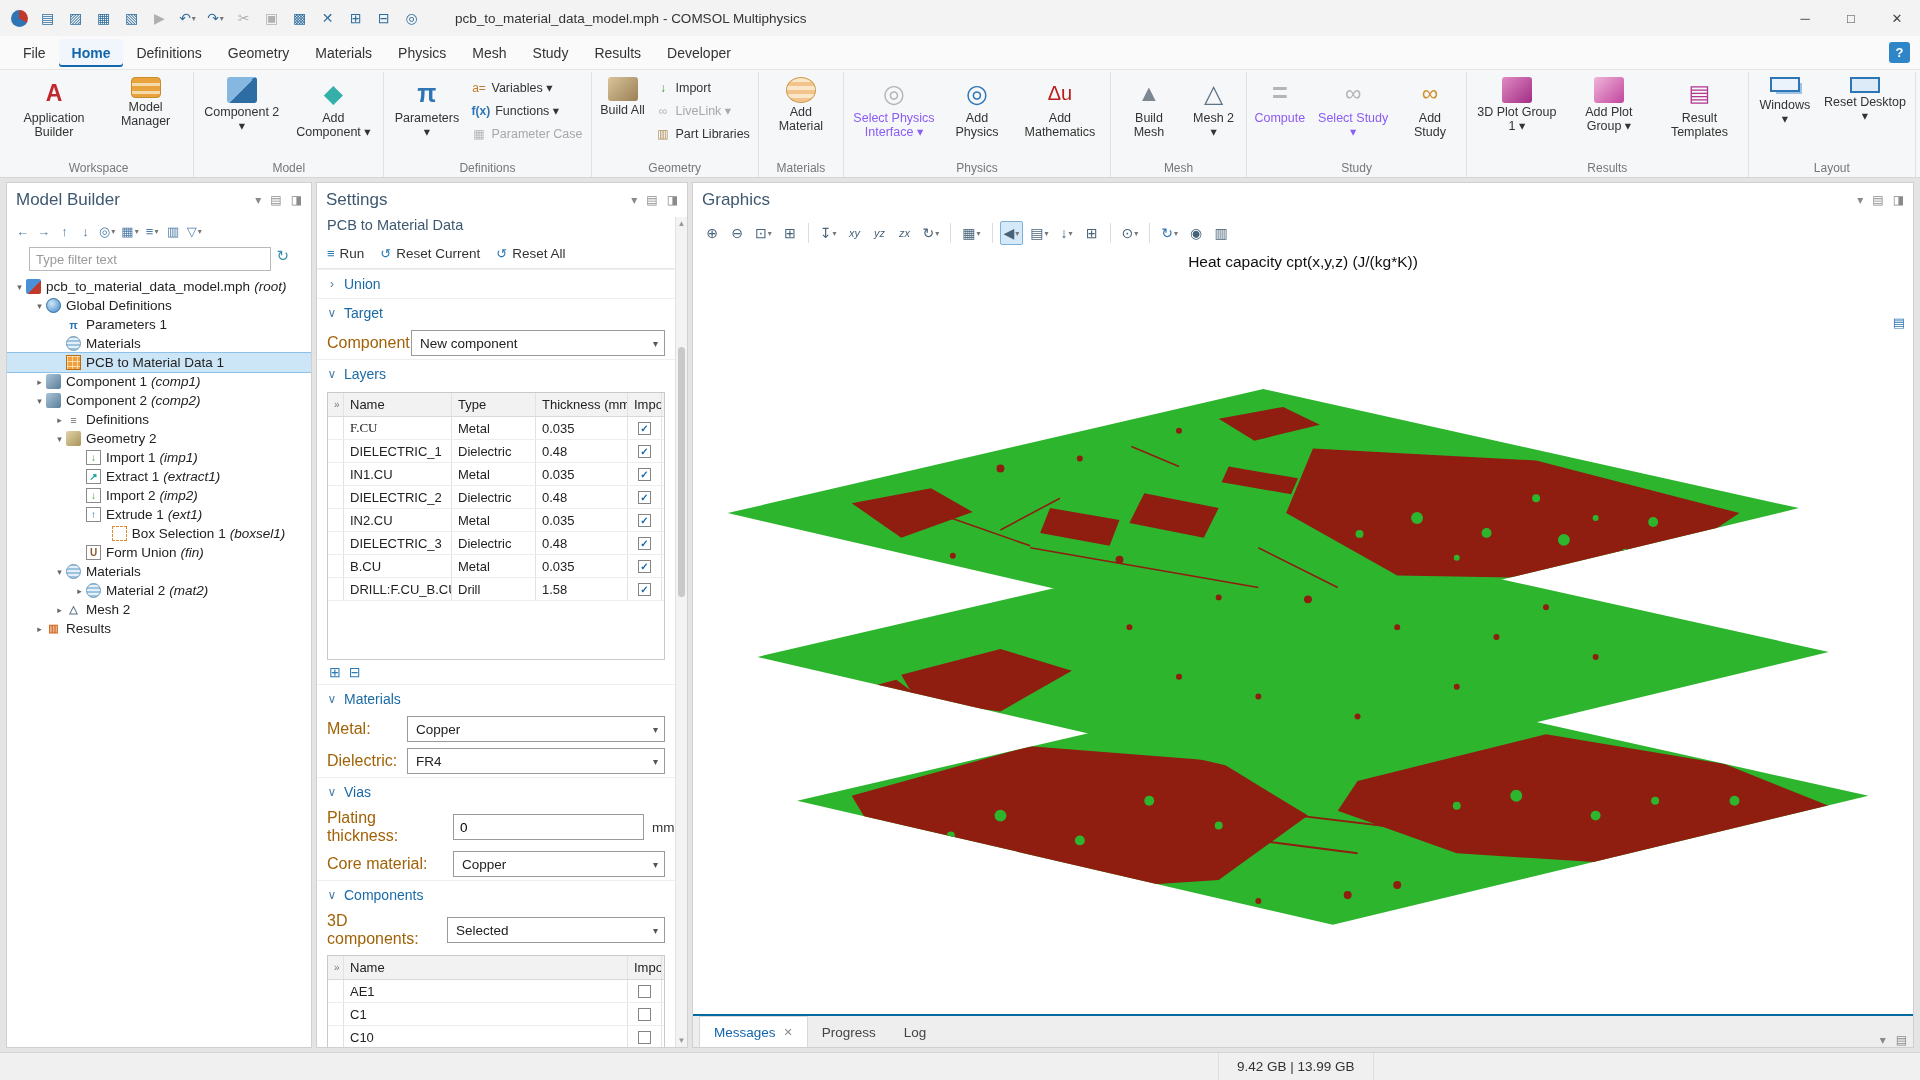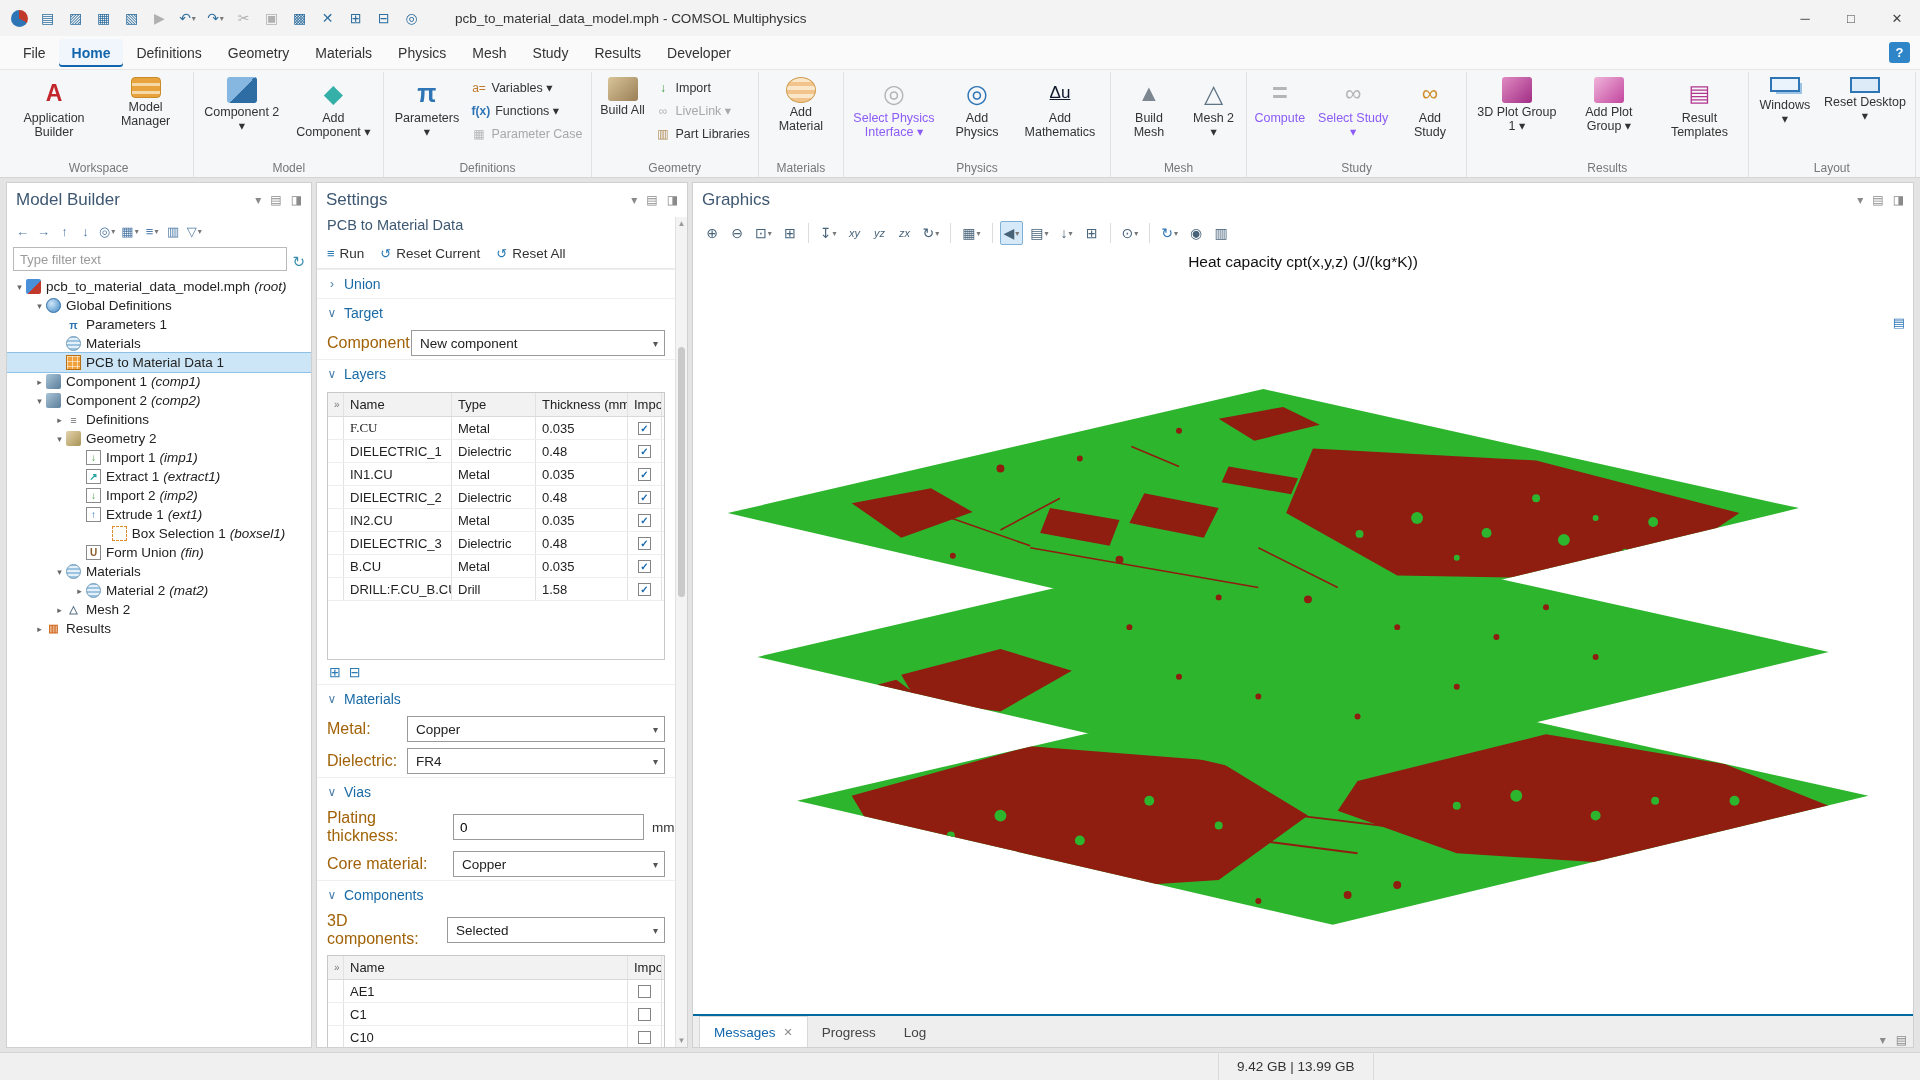--- a/index.html
+++ b/index.html
@@ -54,21 +54,21 @@
 .mb{width:306px}
 .settingsp{width:372px;position:relative}
 .graphicsp{flex:1;position:relative}
 .phead{height:34px;display:flex;align-items:center;padding:0 9px;flex:0 0 auto}
 .ptitle{font-size:17px;font-weight:normal;color:#3e5871}
 .picons{margin-left:auto;display:flex;gap:9px;color:#8a8a8a;font-size:12px}
 
 
 .mbtb{height:28px;display:flex;align-items:center;padding:0 6px;gap:2px;flex:0 0 auto}
 .tbtn{height:22px;min-width:19px;display:flex;align-items:center;justify-content:center;font-size:13px;color:#4d7aa6;padding:0 2px}
-.filter-row{display:flex;align-items:flex-end;padding:2px 6px 4px;gap:5px}
+.filter-row{display:flex;align-items:flex-start;padding:2px 22px 4px;gap:5px}
 .filter-input{flex:1;height:24px;border:1px solid #b9b9b9;padding:0 6px;font-size:13px;color:#333;font-family:inherit;background:#fff}
 .filter-input::placeholder{color:#9a9a9a}
 .refresh{color:#3a8fb0;font-size:15px}
 .tree{flex:1;overflow:hidden;padding-top:2px}
 .tree-row{display:flex;align-items:center;height:19px;font-size:13.5px;white-space:nowrap}
 .tree-row.sel{background:#cce6f7;outline:1px solid #8ec1e8}
 .tw{width:13px;flex:0 0 13px;font-size:9px;color:#666;text-align:center}
 .ticon{width:15px;height:15px;flex:0 0 15px;margin-right:5px;display:flex;align-items:center;justify-content:center;font-size:11px;font-weight:bold}
 .tsuffix{font-style:italic;margin-left:4px}
 .ti-model{background:linear-gradient(135deg,#4a90d9 55%,#c0392b 55%);border-radius:2px}
@@ -290,21 +290,21 @@
       <div class="rb-items">
         <div class="rb-big dis">
           <span class="rbicon ri-select-physics" style="color: rgb(181, 181, 181); font-size: 25px;">◎</span>
           <span class="rb-biglabel">Select Physics Interface ▾</span>
         </div>
         <div class="rb-big">
           <span class="rbicon ri-add-physics" style="color: rgb(46, 117, 182); font-size: 25px;">◎</span>
           <span class="rb-biglabel">Add Physics</span>
         </div>
         <div class="rb-big">
-          <span class="rbicon ri-add-mathematics" style="color: #0f172a; font-size: 17px; text-decoration: underline;">Δu</span>
+          <span class="rbicon ri-add-mathematics" style="color: #b91c1c; font-size: 20px;">Δu</span>
           <span class="rb-biglabel">Add Mathematics</span>
         </div>
       </div>
       <div class="rb-label">Physics</div>
     </div>
     <div class="rb-group">
       <div class="rb-items">
         <div class="rb-big">
           <span class="rbicon ri-build-mesh" style="color: rgb(125, 135, 145); font-size: 23px;">▲</span>
           <span class="rb-biglabel">Build Mesh</span>

